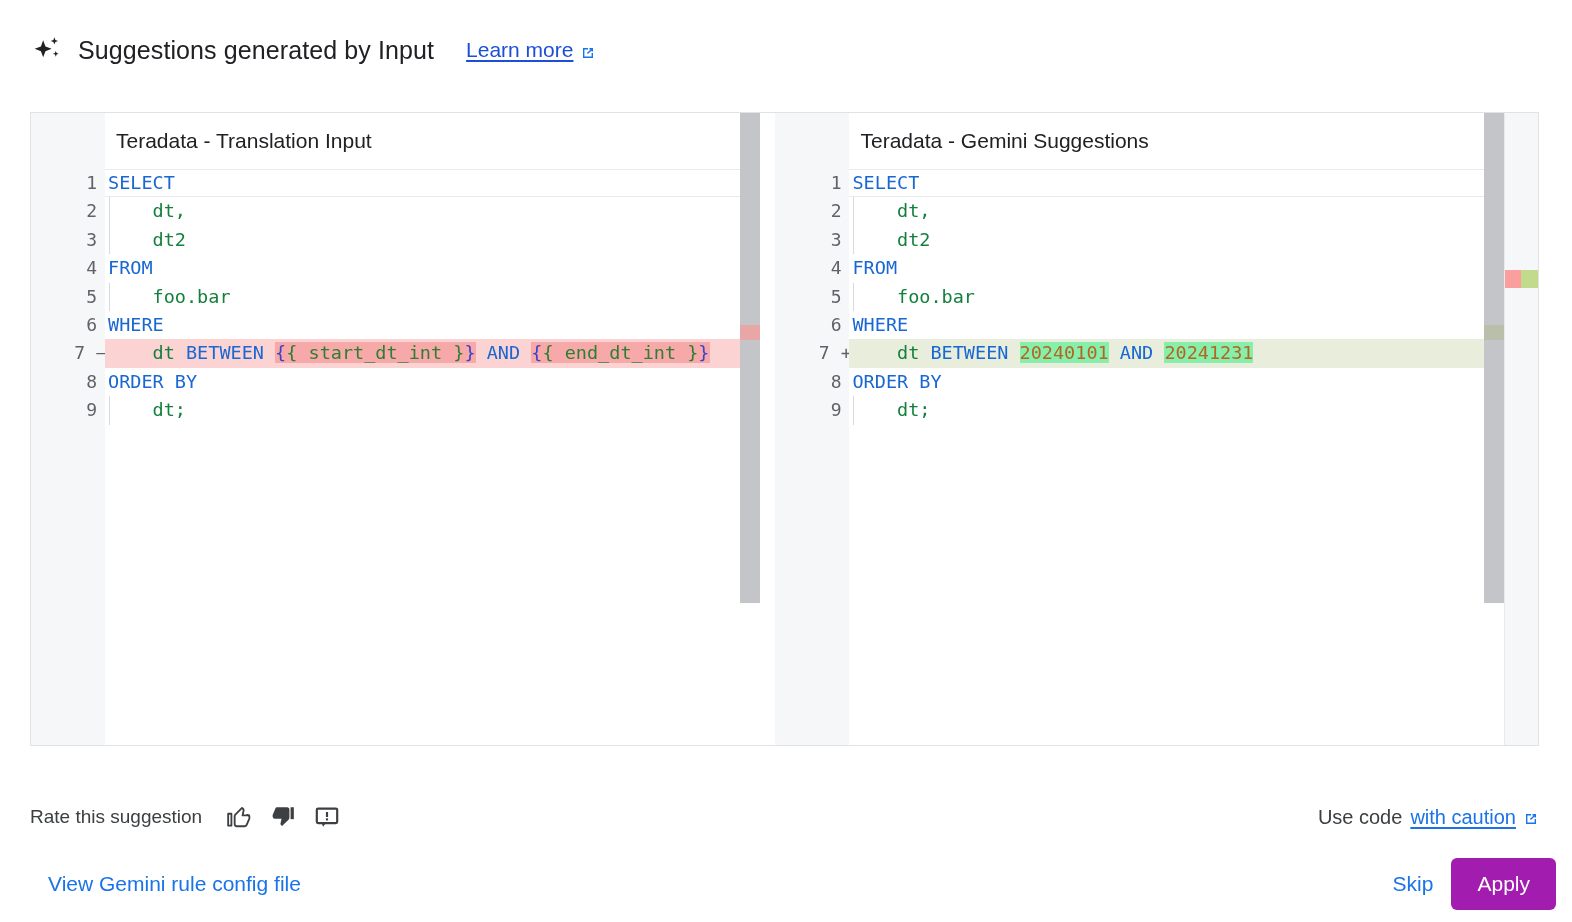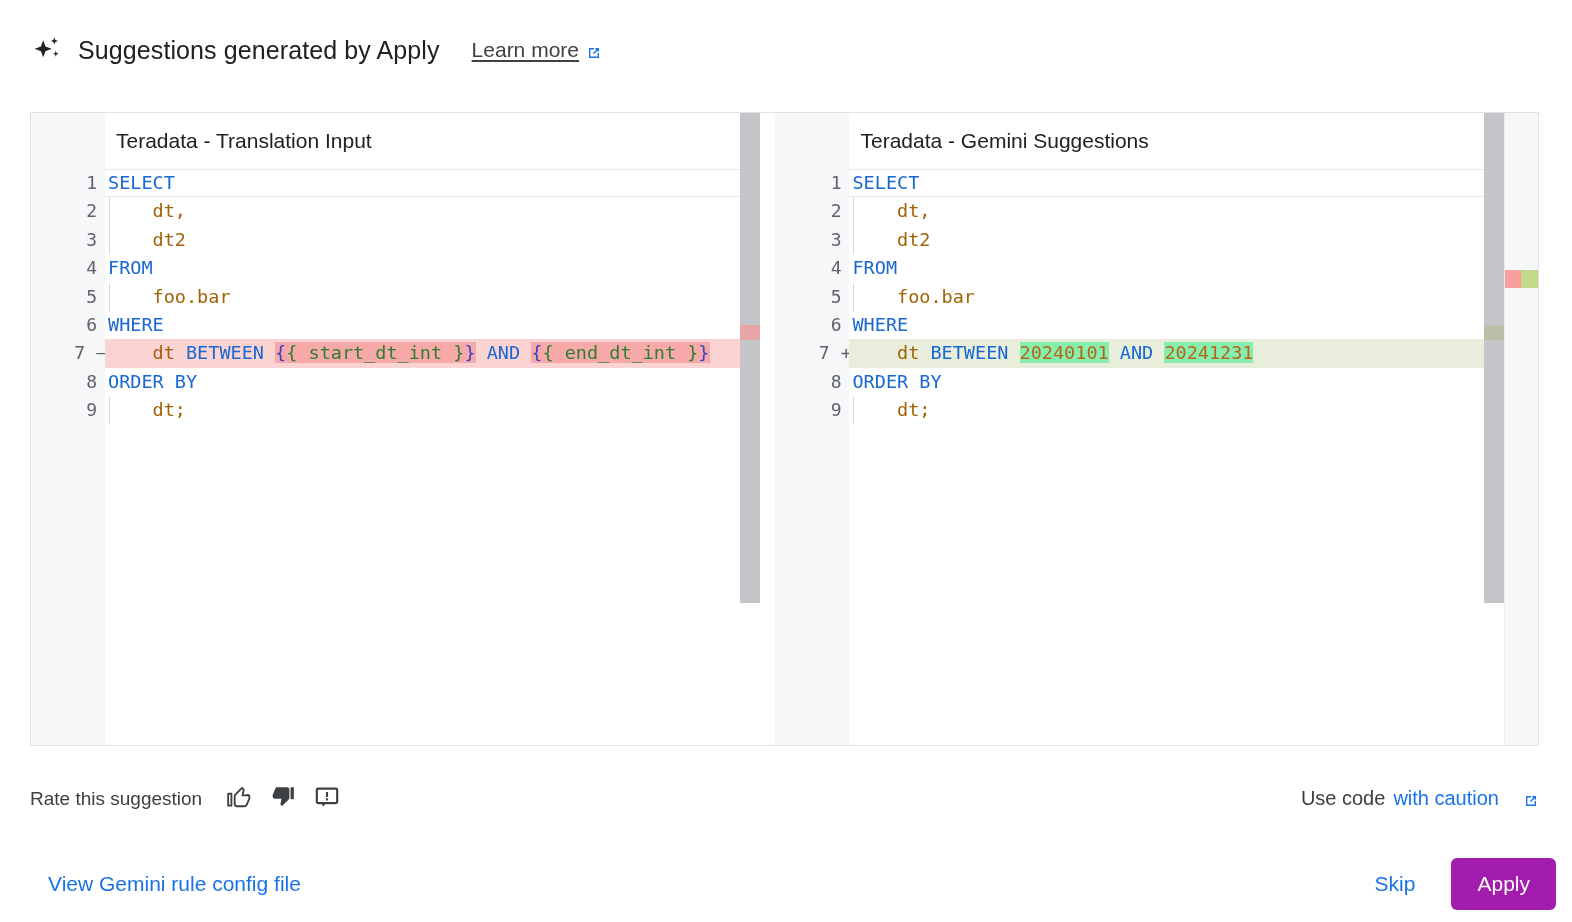--- a/index.html
+++ b/index.html
@@ -33,21 +33,21 @@
   }
   .header-title {
     font-size: 25px;
     color: #202124;
     letter-spacing: 0.1px;
     white-space: nowrap;
   }
   .learn-more {
     margin-left: 32px;
     font-size: 21px;
-    color: #404040;
+    color: #1d4ed8;
     text-decoration: underline;
     text-underline-offset: 3px;
     white-space: nowrap;
     display: inline-flex;
     align-items: center;
     gap: 7px;
     cursor: pointer;
   }
   .ext-icon {
     width: 16px;
@@ -150,21 +150,21 @@
     position: absolute;
     left: 4px;
     top: 0;
     bottom: 0;
     width: 1px;
     background: #d7dade;
   }
 
   .kw   { color: #1967d2; }
   .num  { color: #b5651d; }
-  .plain{ color: #a16207; }
+  .plain{ color: #15803d; }
   .brc  { color: #2e7d32; }
   .brc2 { color: #3b44c7; }
   .w-del { background: #f7a9a9; }
   .w-add { background: #86efac; }
 
   
   .scroll-thumb {
     position: absolute;
     top: 0;
     right: 0;
@@ -204,48 +204,49 @@
     position: absolute;
     left: 16px; width: 17px; height: 18px;
     top: 157px;
     background: #c2da8c;
   }
 
   
   .rate-row {
     position: absolute;
     left: 30px;
-    top: 766px;
+    top: 795px;
     width: 1509px;
     height: 44px;
     display: flex;
-    align-items: flex-end;
+    align-items: center;
   }
   .rate-label {
     font-size: 19px;
     color: #3c4043;
     margin-right: 24px;
   }
   .rate-icons { display: flex; align-items: center; gap: 18px; }
   .rate-icons .ico { width: 26px; height: 26px; cursor: pointer; display: block; }
   .caution {
     margin-left: auto;
     font-size: 20px;
     color: #3c4043;
     display: inline-flex;
     align-items: center;
     gap: 8px;
     white-space: nowrap;
   }
   .caution a {
     color: #1a73e8;
+    text-decoration: underline;
     text-underline-offset: 3px;
     display: inline-flex;
     align-items: center;
-    gap: 24px;
+    gap: 7px;
     cursor: pointer;
   }
 
   
   .footer {
     position: absolute;
     left: 16px;
     top: 846px;
     width: 1572px;
     height: 76px;
@@ -256,21 +257,21 @@
   }
   .config-link {
     font-size: 21px;
     color: #1a73e8;
     cursor: pointer;
   }
   .footer-actions {
     margin-left: auto;
     display: flex;
     align-items: center;
-    gap: 22px;
+    gap: 4px;
   }
   .btn-skip {
     font-size: 21px;
     color: #1a73e8;
     background: none;
     border: none;
     padding: 10px 14px;
     cursor: pointer;
     font-family: "Liberation Sans", sans-serif;
   }
@@ -289,21 +290,21 @@
 <body>
 
 <div class="gemini-header">
   <span class="sparkle-icon">
     <svg viewBox="0 0 24 24" width="34" height="34" aria-hidden="true">
       <path d="M9.3 5.2 L10.9 9.6 L15.3 11.2 L10.9 12.8 L9.3 17.2 L7.7 12.8 L3.3 11.2 L7.7 9.6 Z" fill="#202124"></path>
       <path d="M17.2 3.0 L17.9 4.9 L19.8 5.6 L17.9 6.3 L17.2 8.2 L16.5 6.3 L14.6 5.6 L16.5 4.9 Z" fill="#202124"></path>
       <path d="M18.2 12.6 L18.75 14.1 L20.25 14.65 L18.75 15.2 L18.2 16.7 L17.65 15.2 L16.15 14.65 L17.65 14.1 Z" fill="#202124"></path>
     </svg>
   </span>
-  <span class="header-title">Suggestions generated by Apply</span>
+  <span class="header-title">Suggestions generated by Input</span>
   <span class="learn-more">
     <span>Learn more</span>
     <span class="ext-icon">
       <svg viewBox="0 0 16 16" width="16" height="16" aria-hidden="true">
         <path d="M3 3h5v1.4H4.4v7.2h7.2V8H13v5H3V3z" fill="#1a73e8"></path>
         <path d="M9.4 3H13v3.6h-1.4V5.4L7.9 9.1 6.9 8.1l3.7-3.7H9.4V3z" fill="#1a73e8"></path>
       </svg>
     </span>
   </span>
 </div>

